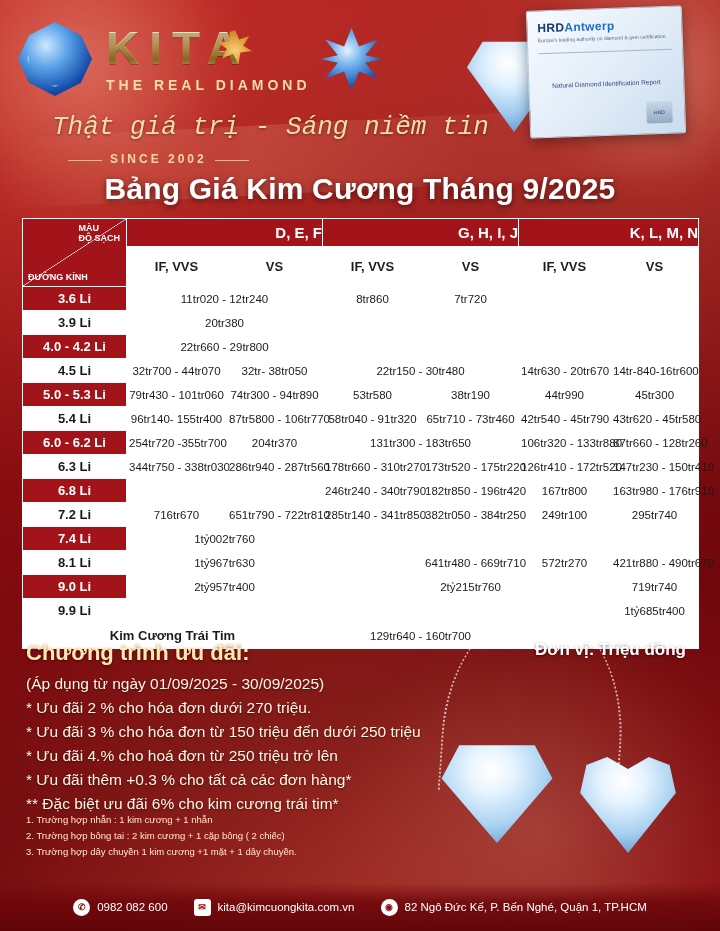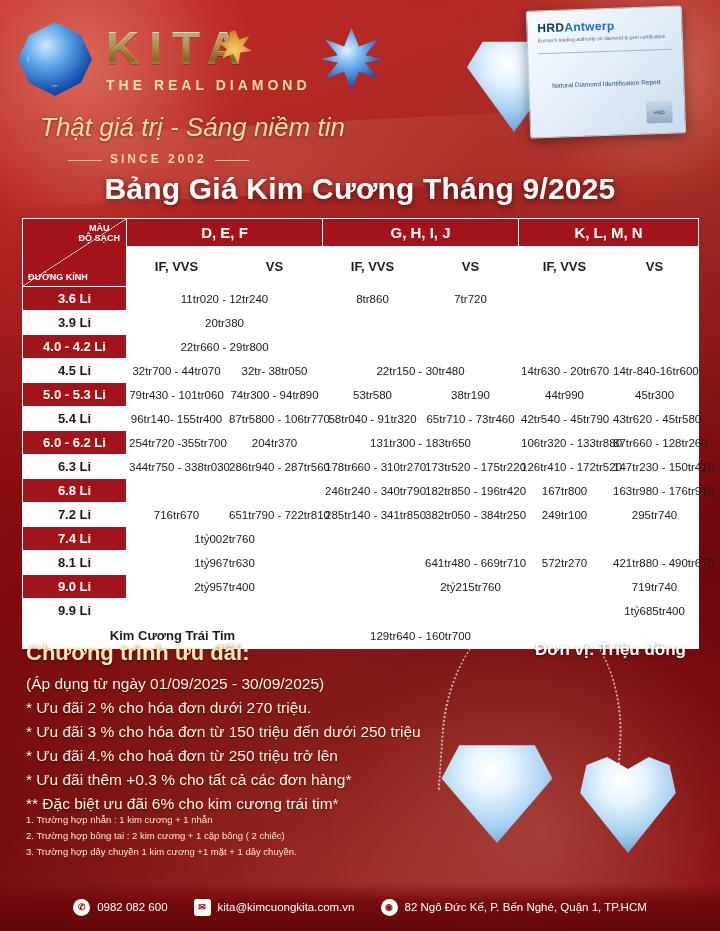--- a/index.html
+++ b/index.html
@@ -65,22 +65,22 @@
     background: linear-gradient(180deg, #fff6d8 0%, #e8c36a 45%, #b8862f 75%, #f2dfa6 100%);
     -webkit-background-clip:text; background-clip:text; color:transparent;
     text-shadow: 0 1px 0 rgba(0,0,0,.25);
     line-height:1;
   }
   .brand-sub {
     font-size:14px; letter-spacing:4px; color:#f0dca4; text-align:center;
     margin-top:6px; font-weight:bold;
   }
   .tagline {
-    position:absolute; left:40px; top:112px;
-    font-family:Liberation Sans, sans-serif; font-style:italic;
+    position:absolute; left:52px; top:112px;
+    font-family:Liberation Mono, monospace; font-style:italic;
     font-size:26px; color:#f3dda6;
     text-shadow:0 1px 3px rgba(0,0,0,.4);
   }
   .since {
     position:absolute; left:110px; top:152px;
     font-size:12px; letter-spacing:3px; color:#eed9a2; font-weight:bold;
   }
   .since::before, .since::after{
     content:""; position:absolute; top:8px; width:34px; height:1px; background:#d8bf82;
   }
@@ -133,35 +133,35 @@
     text-shadow: 0 2px 6px rgba(0,0,0,.55);
     letter-spacing:.2px;
   }
 
   
   .table-wrap { position:absolute; left:22px; top:218px; width:676px; }
   table { border-collapse:collapse; width:676px; table-layout:fixed; }
   th, td { border:1px solid #ffffff; }
   .hdr-cell {
     background:#a3131a; color:#ffffff; font-weight:bold;
-    font-size:15px; text-align:center; padding:5px 0;
+    font-size:15px; text-align:right; padding:5px 0;
   }
   .hdr-sub {
     background:#ffffff; color:#1e1e1e; font-weight:bold;
     font-size:13px; text-align:center; padding:12px 0;
   }
   .corner {
     background:#a3131a; color:#ffffff; position:relative; height:54px;
     font-size:9px; font-weight:bold;
   }
   .corner .diag {
     position:absolute; left:0; top:0; width:100%; height:100%;
     background: linear-gradient(to right bottom, transparent calc(50% - 0.6px), #ffffff 50%, transparent calc(50% + 0.6px));
   }
-  .corner .c-top { position:absolute; right:6px; top:4px; text-align:center; line-height:1.15; }
+  .corner .c-top { position:absolute; right:6px; top:4px; text-align:left; line-height:1.15; }
   .corner .c-bot { position:absolute; left:5px; bottom:4px; text-align:left; }
   .row-label {
     background:#a3131a; color:#ffffff; font-weight:bold;
     font-size:13px; text-align:center; padding:4px 16px; white-space:nowrap;
   }
   .row-label.alt { background:#ffffff; color:#1b1b1b; }
   .cell {
     background:#ffffff; color:#1b1b1b; font-size:11.5px;
     text-align:center; padding:5px 2px; white-space:nowrap;
   }

